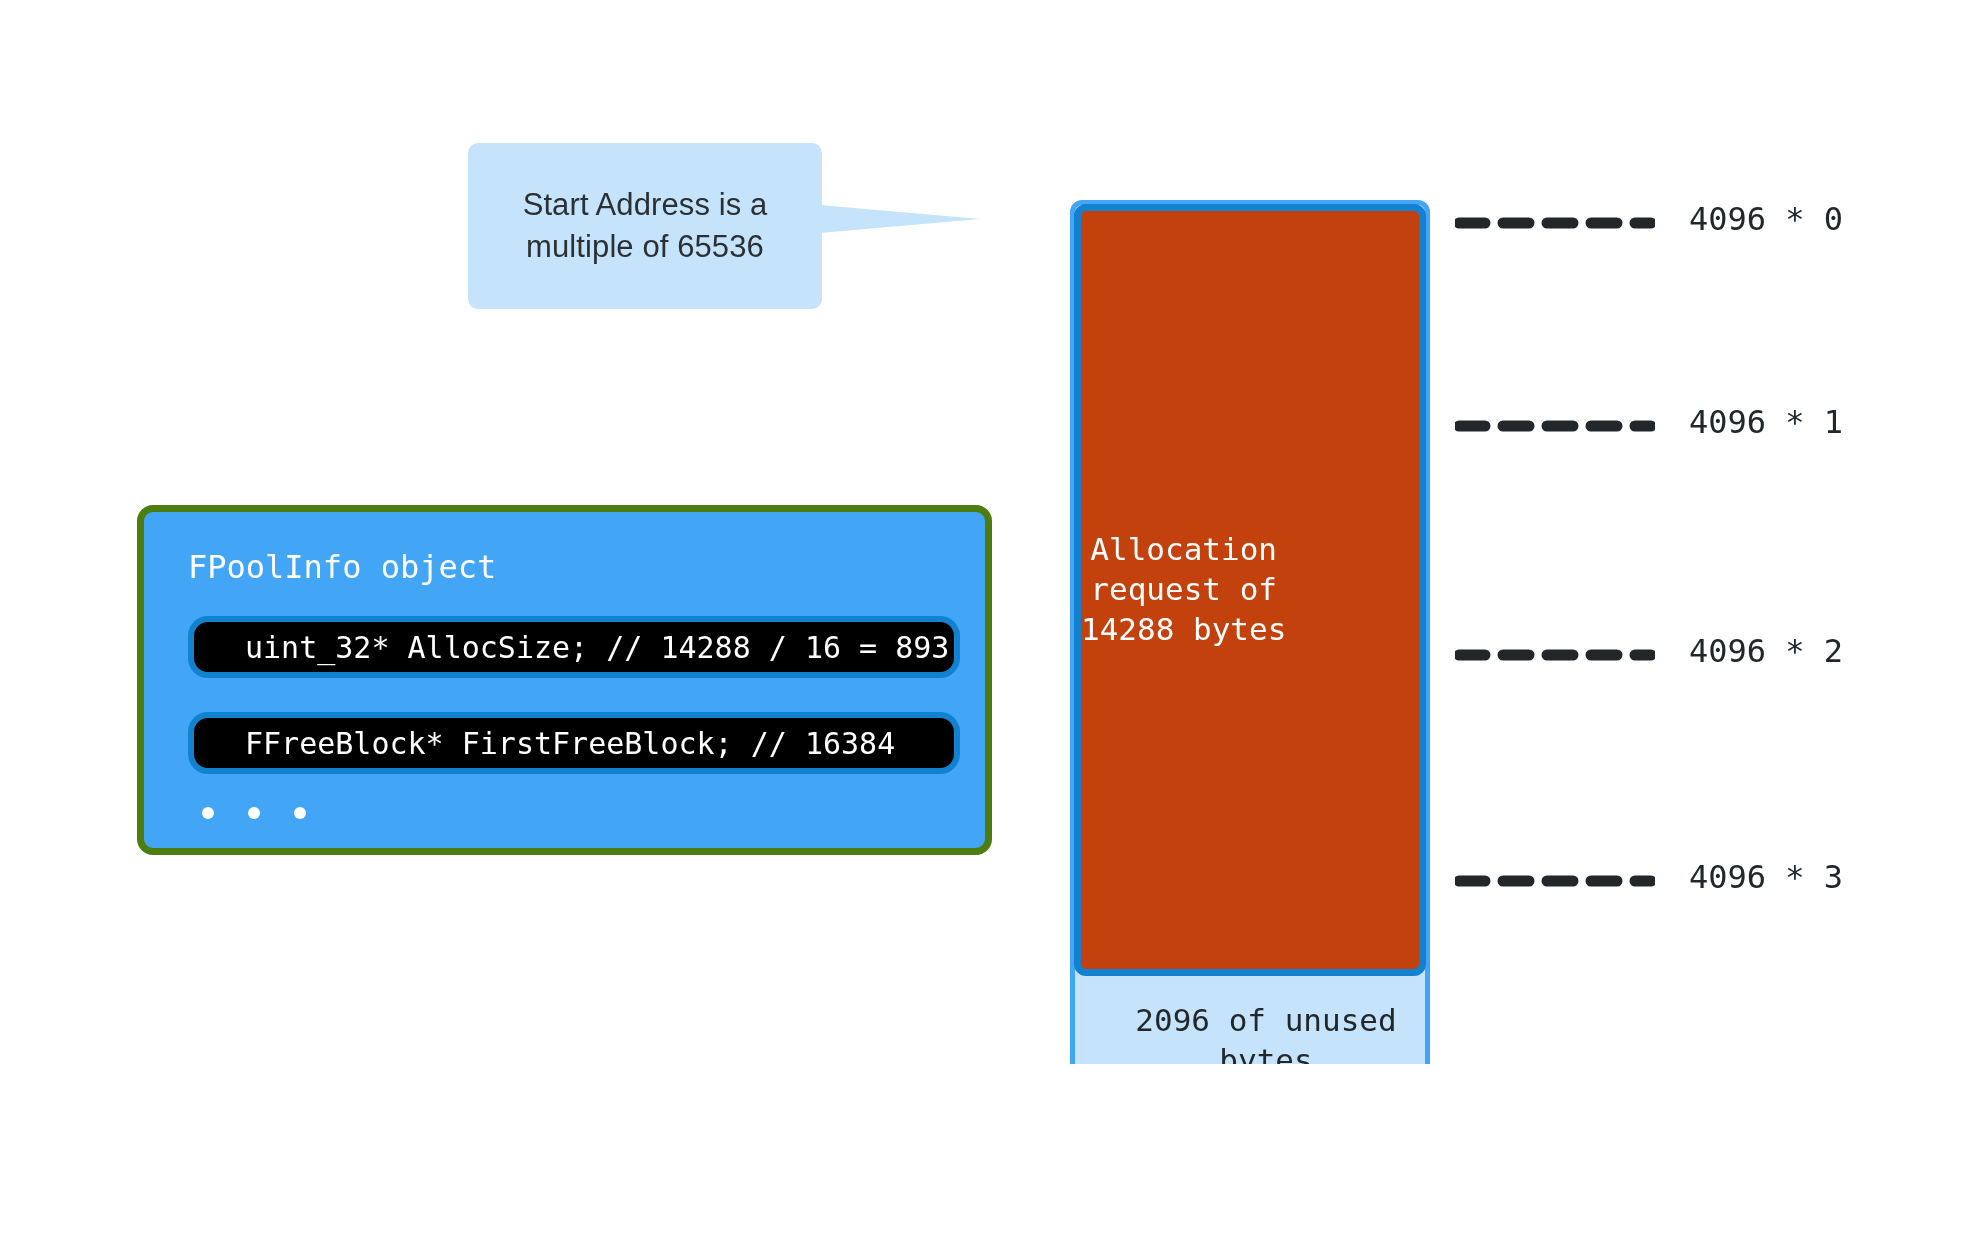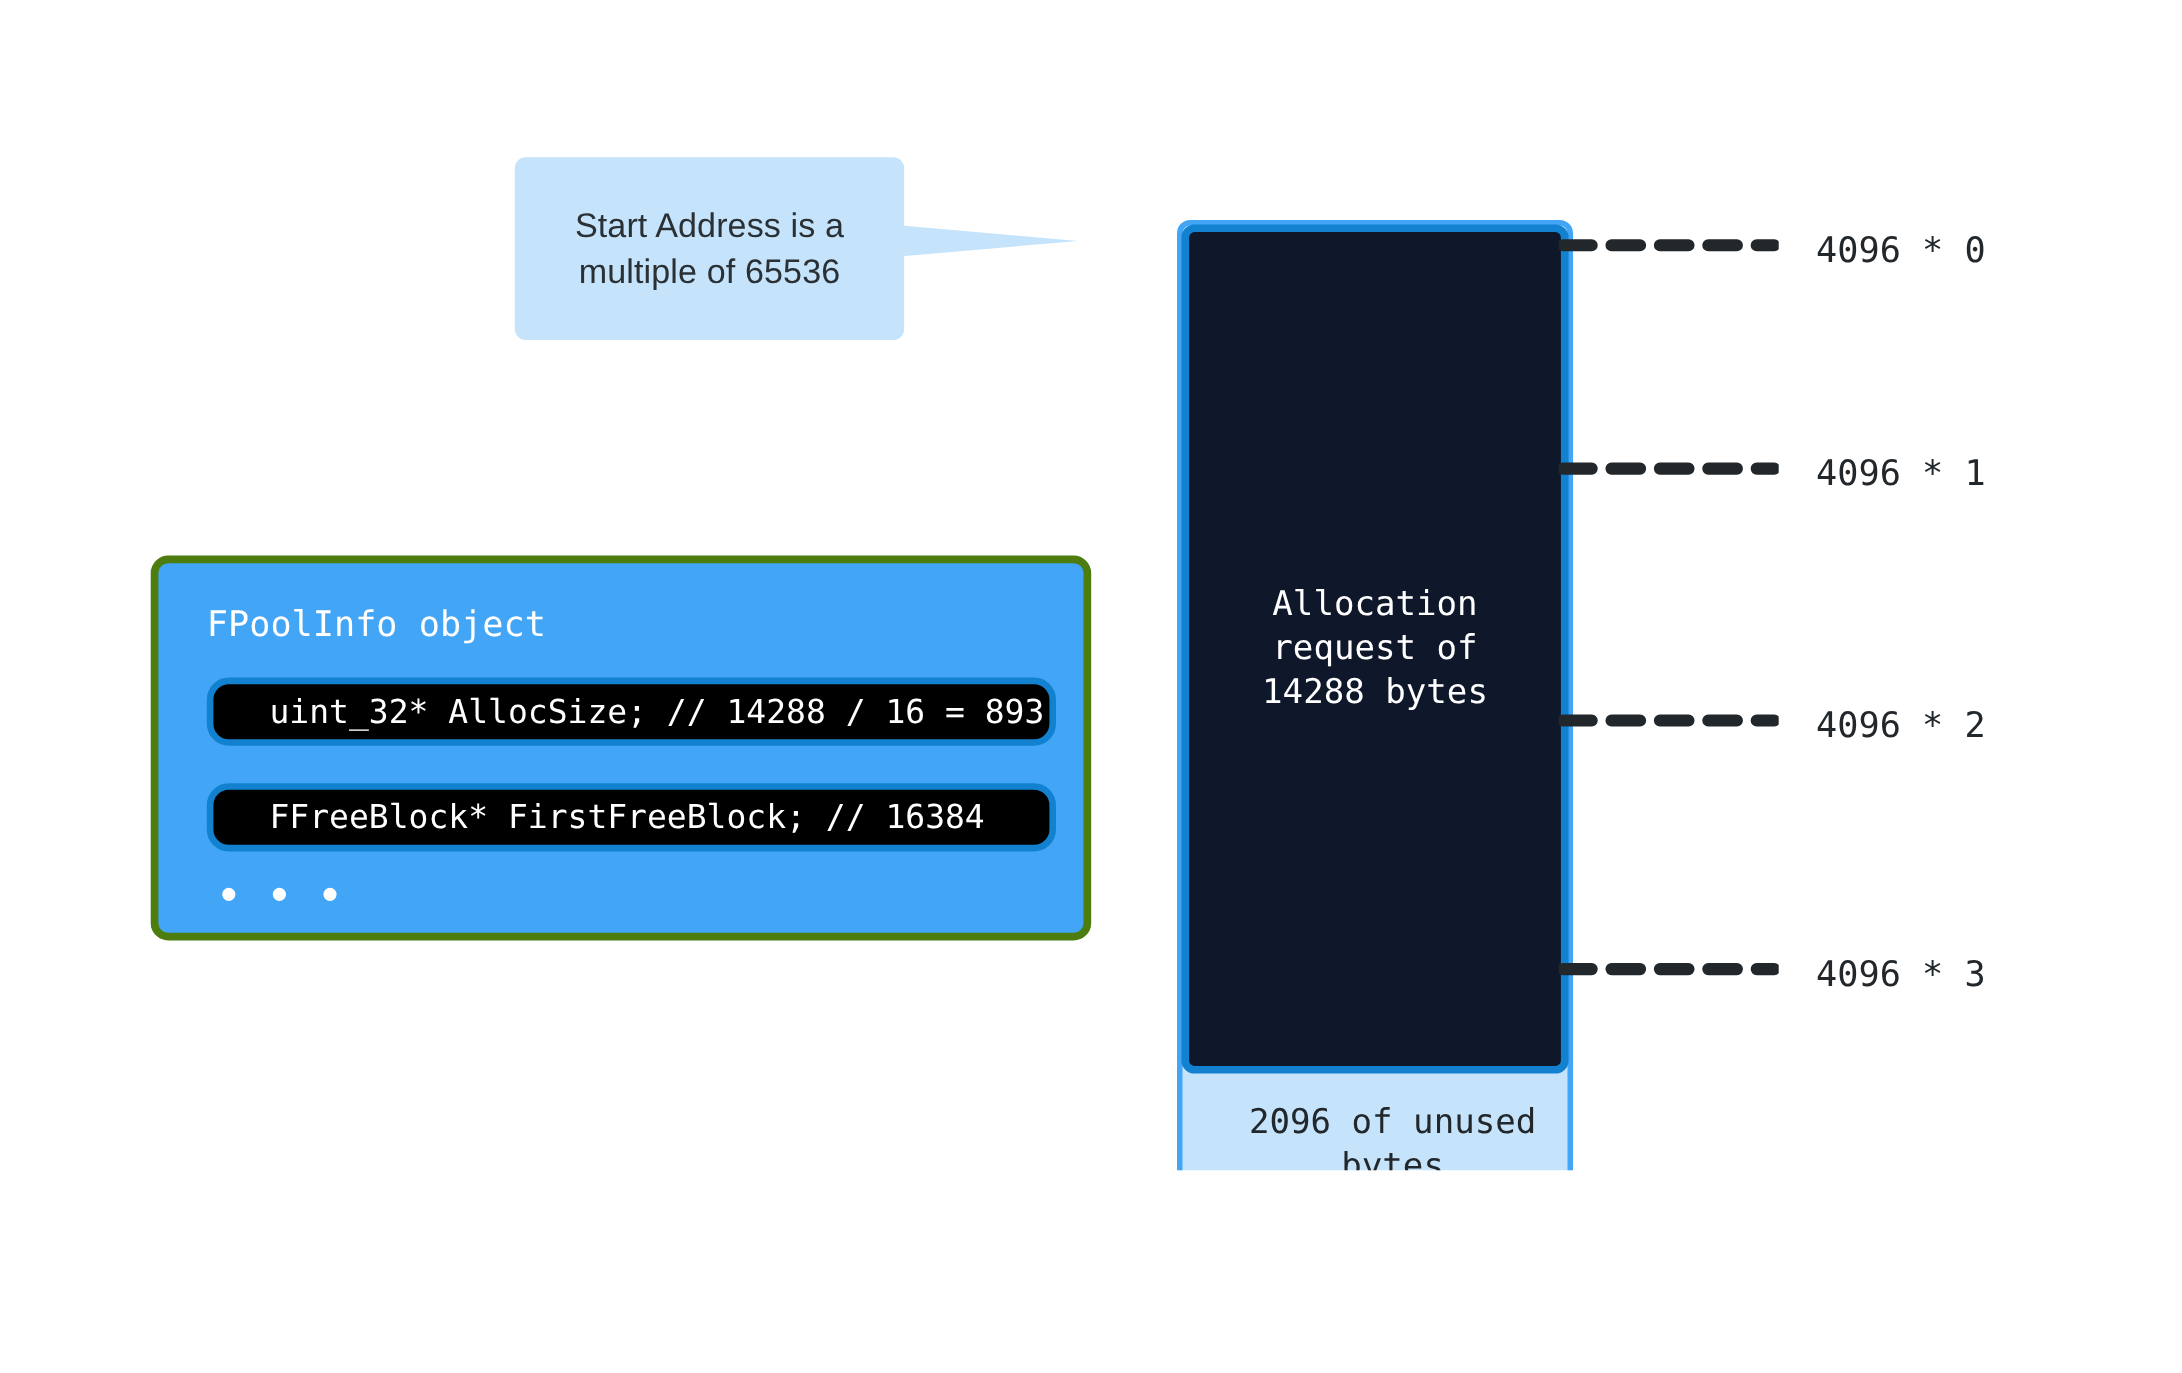--- a/index.html
+++ b/index.html
@@ -128,26 +128,26 @@
     border: 5px solid #42A5F5;
     border-radius: 12px;
   }
   #mem-alloc {
     position: absolute;
     left: -1px;
     top: -1px;
     width: 352px;
     height: 772px;
     box-sizing: border-box;
-    background: #0f172a;
+    background: #c2410c;
     border: 7px solid #1282D0;
     border-radius: 12px;
     display: flex;
     align-items: center;
-    justify-content: center;
+    justify-content: flex-start;
   }
   #mem-alloc-text {
     font-family: "DejaVu Sans Mono", "Liberation Mono", monospace;
     font-size: 31px;
     line-height: 1.28;
     color: #ffffff;
     text-align: center;
     white-space: pre-line;
   }
   #mem-unused {
@@ -166,23 +166,23 @@
     font-size: 31px;
     line-height: 1.3;
     color: #22272B;
     text-align: center;
     white-space: pre-line;
   }
 
   
   .marker {
     position: absolute;
-    left: 1417px;
-    display: flex;
-    align-items: flex-start;
+    left: 1455px;
+    display: flex;
+    align-items: flex-end;
     height: 30px;
   }
   .marker-dash {
     width: 200px;
     height: 30px;
     flex: none;
   }
   .marker-label {
     font-family: "DejaVu Sans Mono", "Liberation Mono", monospace;
     font-size: 32px;

